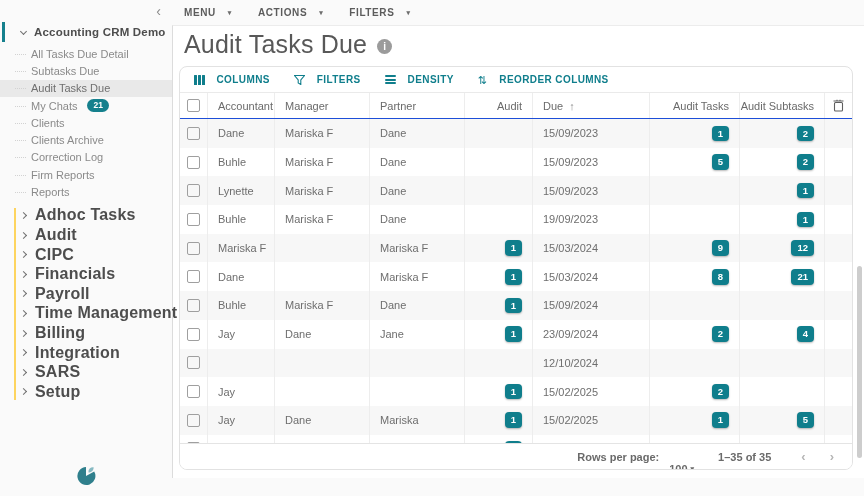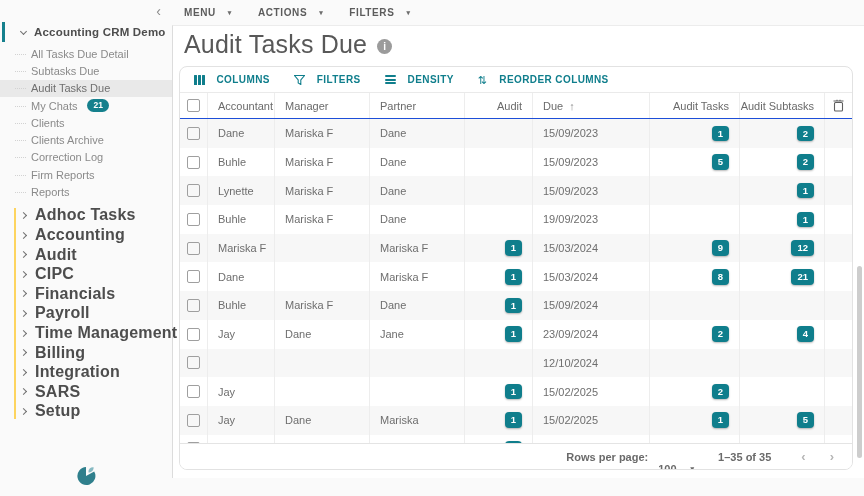--- a/index.html
+++ b/index.html
@@ -71,21 +71,21 @@
   .tbody { flex:1; min-height:0; overflow:hidden; }
   .trow { display:flex; height:28.7px; }
   .trow:nth-child(odd) { background:#f7f7f7; }
   .cell { color:#6e6e6e; }
   .badge { min-width:12px; text-align:center; background:#0f7e8c; color:#fff; font-size:9.5px; font-weight:bold;
            padding:3px 6px; border-radius:4px; box-shadow:0 1px 2px rgba(0,0,0,0.28); line-height:1; cursor:pointer; }
 
   .tfoot { flex:none; height:26px; border-top:1px solid #e4e4e4; background:#fff; display:flex; align-items:center;
            justify-content:flex-end; gap:24px; padding-right:12px; font-size:11px; color:#6a6a6a;font-weight:bold; }
   .rpp { display:flex; align-items:center; gap:10px; }
-  .rpp-select { display:flex; align-items:center; gap:14px; cursor:pointer;margin-top:24px; }
+  .rpp-select { display:flex; align-items:center; gap:3px; cursor:pointer;margin-top:24px; }
   .pag-btns { display:flex; gap:24px; color:#b5b5b5; font-size:13px; padding:0 6px; }
   .pag-btns span { cursor:pointer; }
 
   .page-scrollbar { position:fixed; right:2px; top:266px; width:5px; height:192px; background:#cdcdcd; border-radius:3px; }
 </style>
 </head>
 <body>
 
 <div class="app">
 
@@ -131,24 +131,20 @@
   </div>
           <div class="item">
     <span class="si-label">Reports</span>
 
   </div>
         </div>
       <div class="groups">
           <div class="group">
     <span class="chev right"></span>
     <span>Adhoc Tasks</span>
-  </div>
-          <div class="group">
-    <span class="chev right"></span>
-    <span>Accounting</span>
   </div>
           <div class="group">
     <span class="chev right"></span>
     <span>Audit</span>
   </div>
           <div class="group">
     <span class="chev right"></span>
     <span>CIPC</span>
   </div>
           <div class="group">

